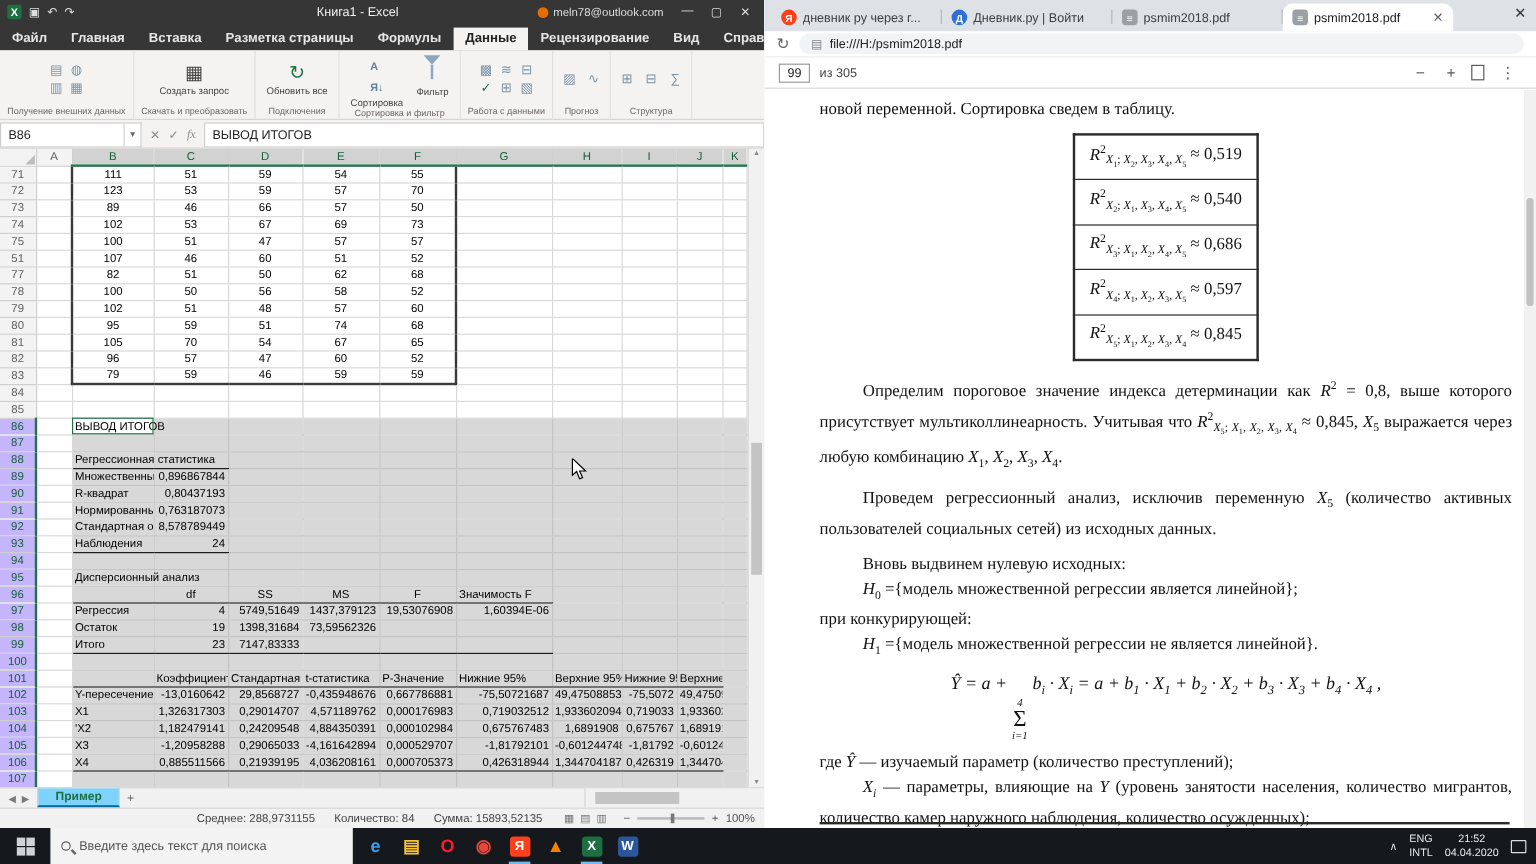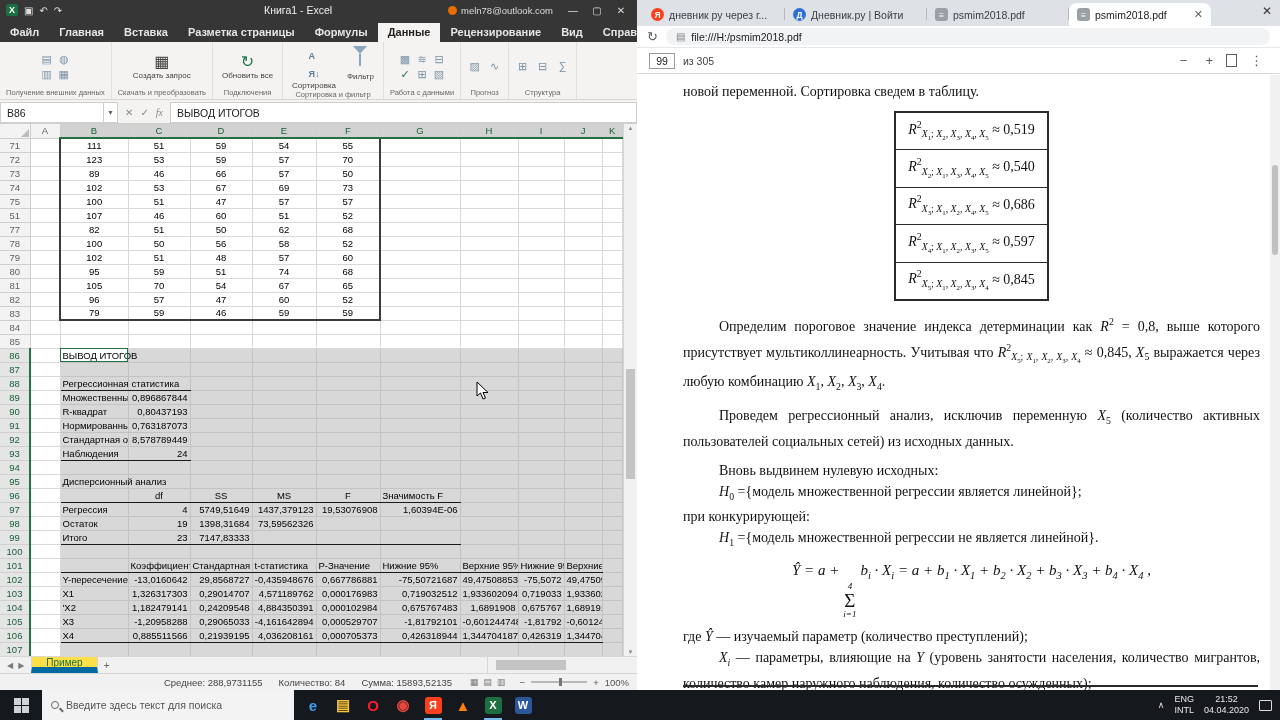--- a/index.html
+++ b/index.html
@@ -44,38 +44,38 @@
   .fxbtns { display:flex; align-items:center; gap:7px; padding:0 7px; color:#8a8a8a; font-size:10px; }
   .fxbtns i { font-style:italic; font-family:"Liberation Serif",serif; }
   .fbar { flex:1; background:#fff; border:1px solid #d0cecb; font-size:10.5px; display:flex; align-items:center; padding-left:6px; color:#222; }
 
   .xl-gridwrap { position:absolute; top:124px; left:0; right:0; bottom:34px; background:#fff; overflow:hidden; }
   table.grid { border-collapse:collapse; table-layout:fixed; width:623px; font-size:9.5px; }
   .grid th, .grid td { height:14px; padding:0 2px; white-space:nowrap; overflow:hidden; border-right:1px solid #d9d9d9; border-bottom:1px solid #d9d9d9; font-weight:normal; }
   .grid th.ch { background:#f3f3f3; color:#5f5f5f; text-align:center; border-color:#cfcfcf; height:14px; }
   .grid th.hsel { background:#d2d2d2; color:#17603a; border-bottom:2px solid #217346; }
   .grid td.rh { background:#f3f3f3; color:#5f5f5f; text-align:center; border-color:#cfcfcf; }
-  .grid td.rhsel { background:#e5e5e5; color:#17603a; border-right:2px solid #217346; }
+  .grid td.rhsel { background:#c4b5fd; color:#17603a; border-right:2px solid #217346; }
   .corner { background:#f3f3f3; position:relative; }
   .corner::after { content:""; position:absolute; right:1px; bottom:1px; border-left:8px solid transparent; border-bottom:8px solid #bdbdbd; }
   td.sel { background:#d8d8d8; border-color:#c3c3c3; }
   td.active-cell { background:#fff; outline:1px solid #217346; outline-offset:-1px; }
   td.n { text-align:right; } td.t { text-align:left; } td.c { text-align:center; }
   td.ovf { overflow:visible; position:relative; z-index:3; }
   td.bt { border-top:1px solid #1a1a1a; } td.bb { border-bottom:1px solid #1a1a1a; }
   td.bl2 { border-left:2px solid #3b3b3b; } td.br2 { border-right:2px solid #3b3b3b; }
   td.bt2 { border-top:2px solid #3b3b3b; } td.bb2 { border-bottom:2px solid #3b3b3b; }
 
   .vscroll { position:absolute; top:124px; bottom:34px; right:0; width:14px; background:#f1f1f1; border-left:1px solid #d6d6d6; }
   .vthumb { position:absolute; left:2px; right:2px; top:46%; height:110px; background:#c4c4c4; }
   .varrow { position:absolute; left:0; right:0; text-align:center; font-size:6px; color:#8a8a8a; }
 
   .xl-sheetbar { position:absolute; left:0; right:0; bottom:17px; height:17px; background:#f1f1f1; border-top:1px solid #d6d6d6; display:flex; align-items:stretch; font-size:10px; }
   .sheetnav { display:flex; align-items:center; gap:5px; padding:0 7px; color:#7a7a7a; font-size:8px; }
-  .sheettab { background:#fde047; color:#1d6f42; font-weight:normal; padding:0 14px; display:flex; align-items:center; border-right:1px solid #d6d6d6; border-left:1px solid #d6d6d6; border-bottom:6px solid #0369a1; }
+  .sheettab { background:#7dd3fc; color:#1d6f42; font-weight:bold; padding:0 14px; display:flex; align-items:center; border-right:1px solid #d6d6d6; border-left:1px solid #d6d6d6; border-bottom:2px solid #0369a1; }
   .addsheet { width:18px; display:flex; align-items:center; justify-content:center; color:#666; }
   .hscroll { margin-left:auto; width:150px; position:relative; background:#f1f1f1; border-left:1px solid #d6d6d6; }
   .hthumb { position:absolute; top:3px; bottom:3px; left:8px; width:70px; background:#c4c4c4; }
 
   .xl-status { position:absolute; left:0; right:0; bottom:0; height:17px; background:#f1f1f1; border-top:1px solid #d6d6d6; display:flex; align-items:center; font-size:9.5px; color:#444; padding:0 8px; }
   .stats { margin-left:auto; display:flex; gap:16px; }
   .viewicons { display:flex; gap:5px; margin-left:18px; color:#777; font-size:9px; }
   .zoomctl { display:flex; align-items:center; gap:6px; margin-left:14px; color:#555; }
   .ztrack { width:56px; height:2px; background:#b8b8b8; position:relative; }
   .zhandle { position:absolute; left:50%; top:-3px; width:3px; height:8px; background:#777; }

